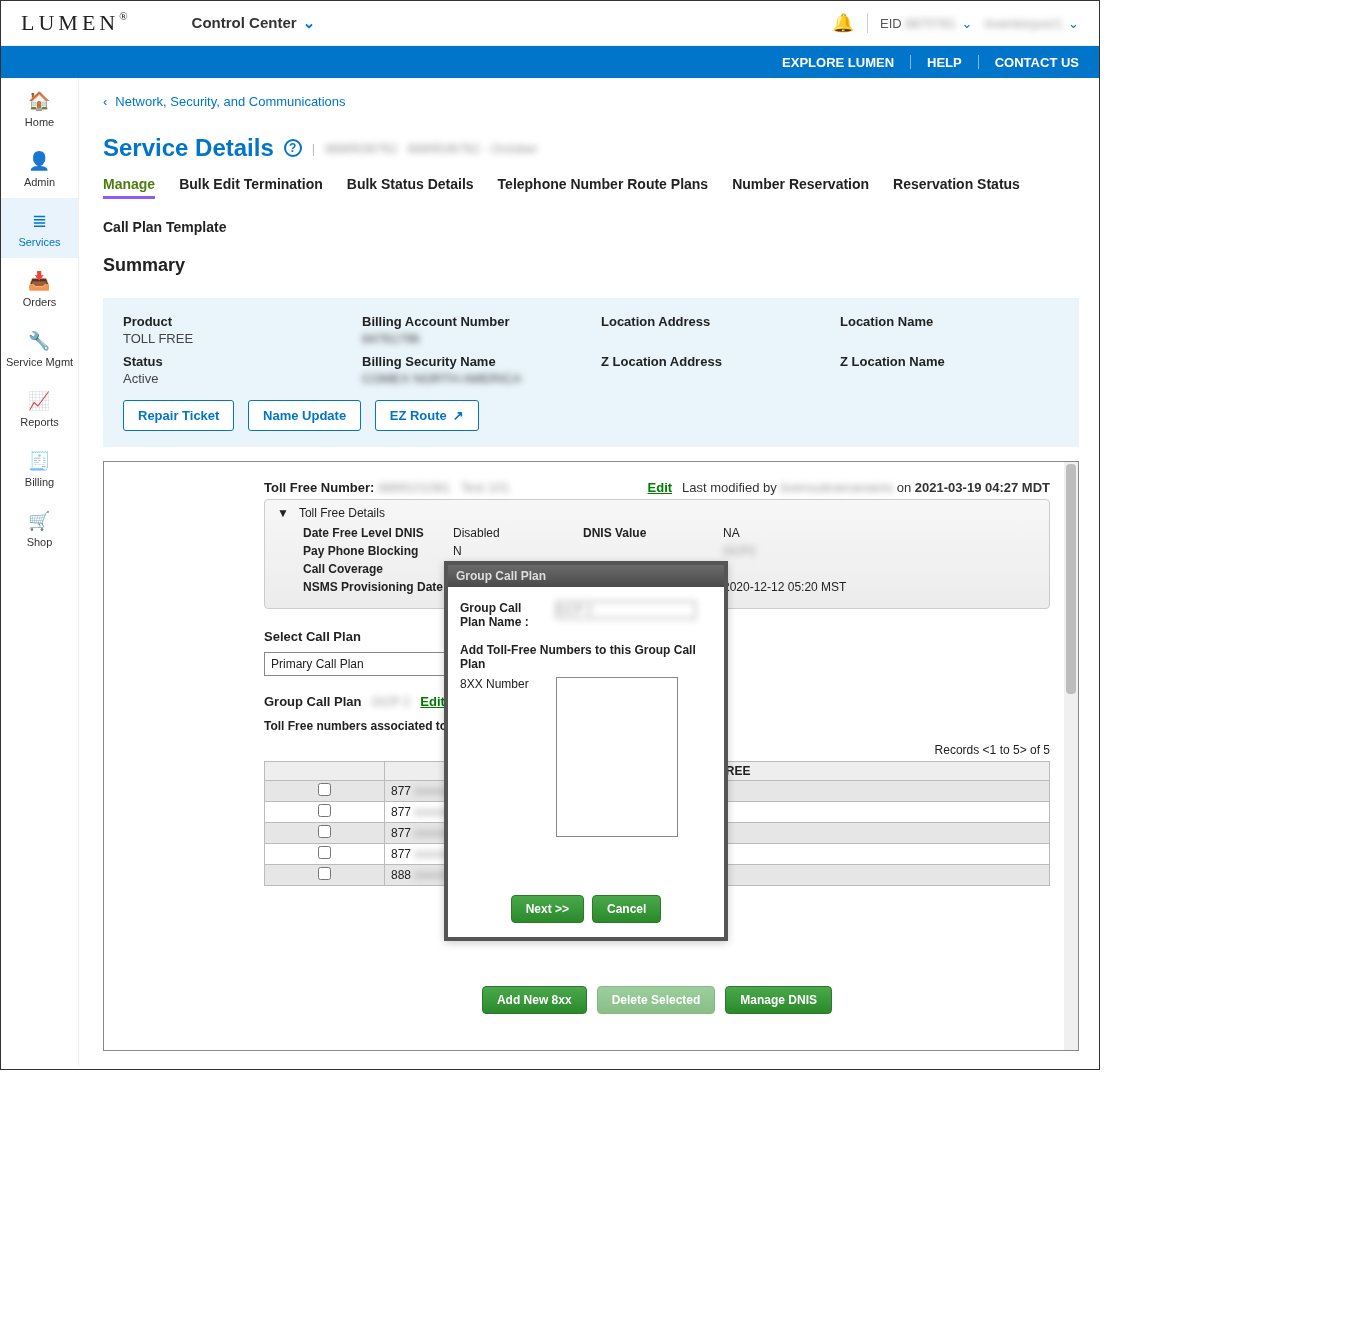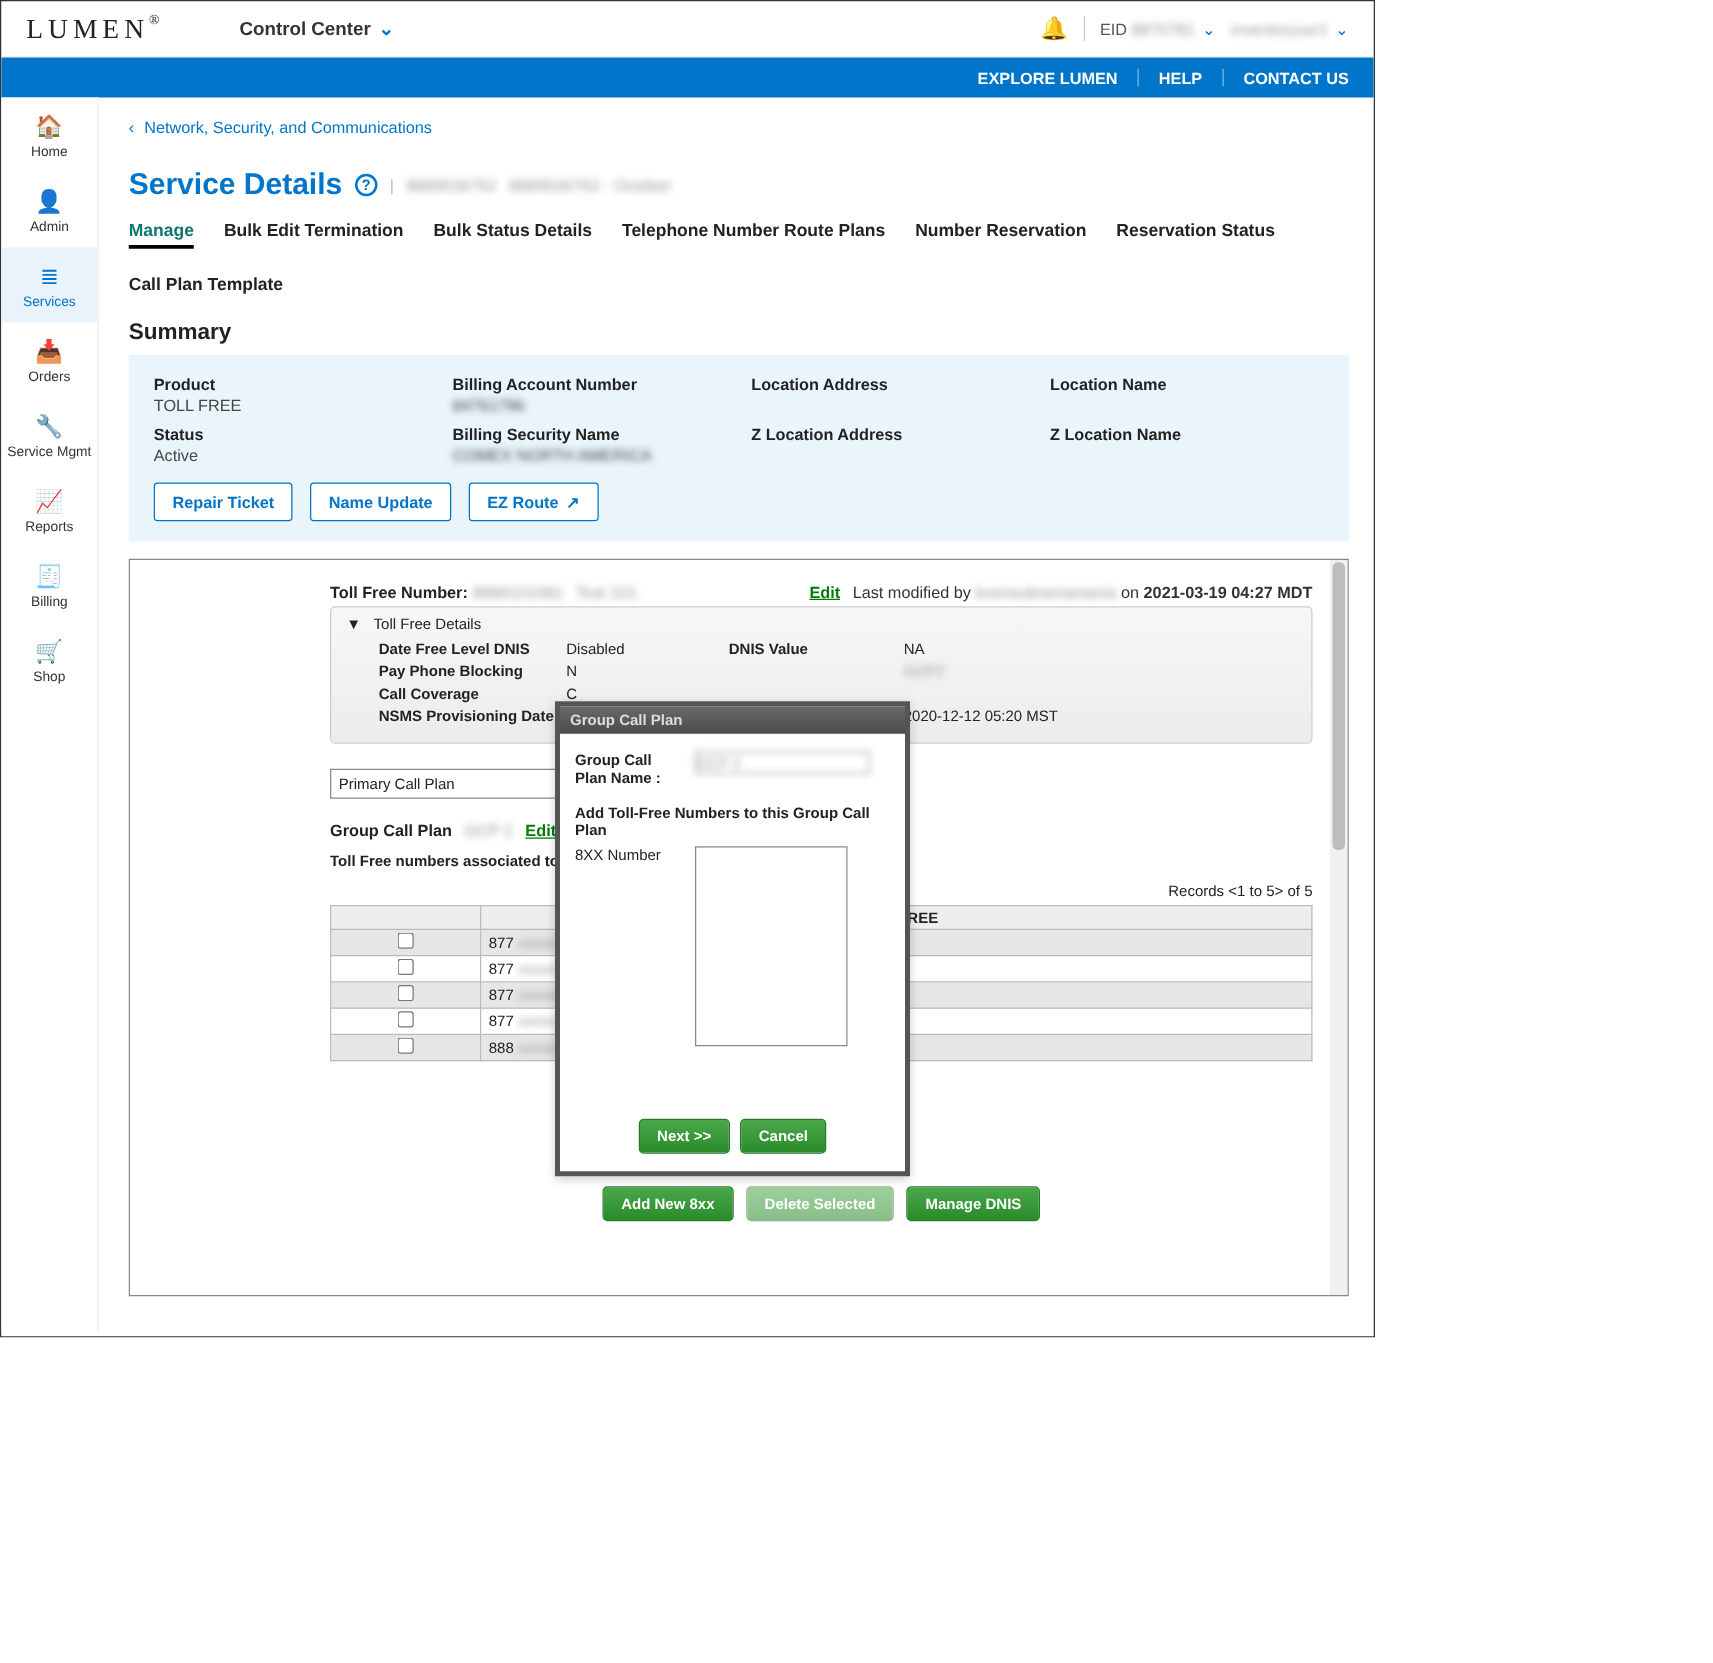--- a/index.html
+++ b/index.html
@@ -35,24 +35,24 @@
 .content { flex: 1; padding: 16px 20px 0 24px; overflow: hidden; }
 .breadcrumb { color: #0075c9; font-size: 13px; margin-bottom: 8px; display: flex; align-items: center; gap: 8px; }
 .pg-title { display: flex; align-items: center; gap: 10px; margin-bottom: 14px; margin-top: 25px; }
 .pg-title h1 { color: #0075c9; font-size: 24px; font-weight: 800; }
 .help-ic { border: 2px solid #0075c9; color: #0075c9; width: 18px; height: 18px; border-radius: 50%; display: inline-flex; align-items: center; justify-content: center; font-size: 12px; font-weight: 700; }
 .grey-sep { color: #bbb; }
 
 
 .tabs { display: flex; flex-wrap: wrap; gap: 20px 24px; font-size: 14px; font-weight: 700; color: #222; margin-bottom: 16px; }
 .tab { cursor: pointer; padding-bottom: 4px; }
-.tab.active { color: #0f766e; border-bottom: 3px solid #000000; }
-
-
-.section-title { font-size: 18px; font-weight: 800; margin-bottom: 8px; }
+.tab.active { color: #4d7c0f; border-bottom: 3px solid #8b5cf6; }
+
+
+.section-title { font-size: 18px; font-weight: 800; margin-bottom: 22px; }
 .summary-panel { background: #eaf5fb; padding: 16px 20px; margin-bottom: 14px; }
 .summary-grid { display: grid; grid-template-columns: repeat(4, 1fr); gap: 8px 20px; margin-bottom: 14px; }
 .sg-label { font-weight: 700; font-size: 13px; margin-bottom: 2px; }
 .sg-val { font-size: 13px; color: #444; }
 .btn-outline { border: 1px solid #0075c9; color: #0075c9; background: #fff; padding: 7px 14px; border-radius: 3px; font-weight: 700; font-size: 13px; cursor: pointer; margin-right: 10px; display: inline-flex; align-items: center; gap: 6px; }
 .ext-icon { display:inline-block; }
 
 
 .inner-panel { border: 1px solid #888; height: 590px; position: relative; overflow: hidden; }
 .inner-scroll { position: absolute; right: 0; top: 0; width: 14px; height: 100%; background: #f0f0f0; }
@@ -239,20 +239,21 @@
                 <span>C</span>
               <span></span>
                 <span></span>
               <span class="k">NSMS Provisioning Date</span>
                 <span>2</span>
               <span></span>
                 <span>2020-12-12 05:20 MST</span>
             </div>
           </div>
 
+          <div class="sub-label">Select Call Plan</div>
           <div class="cp-box">Primary Call Plan</div>
 
           <div class="gcp-row">
             <span>Group Call Plan</span>
             <span class="blur" style="font-weight:400">GCP 2</span>
             <a class="edit-link">Edit</a>
           </div>
 
           <div class="assoc-text">Toll Free numbers associated to this</div>
           <div class="records-row">Records &lt;1 to 5&gt; of 5</div>

